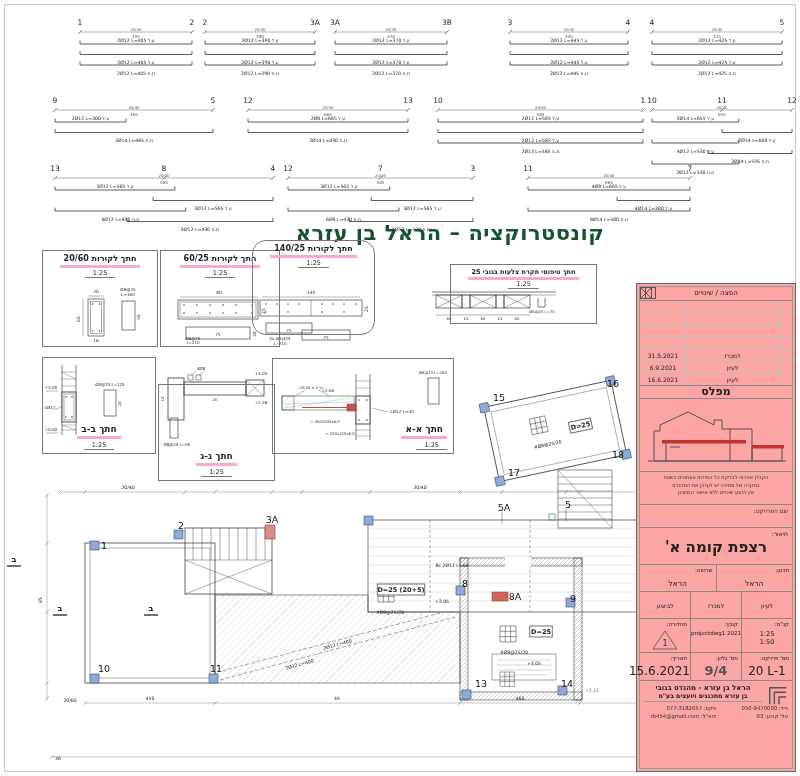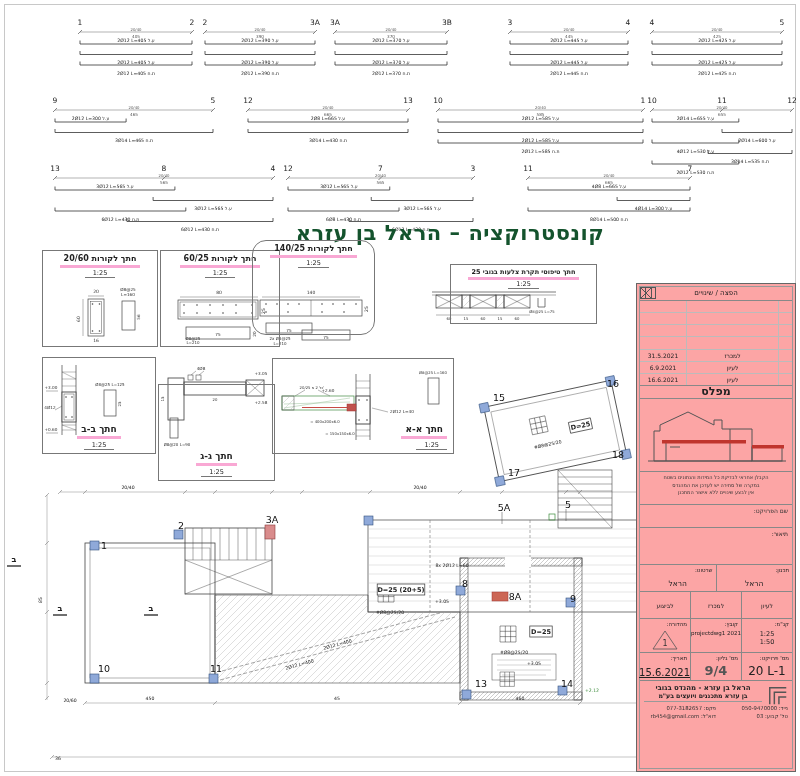--- a/index.html
+++ b/index.html
@@ -765,20 +765,21 @@
         </svg>
       </div>
       <div class="tb-row disc" id="disc">
           <div>הקבלן אחראי לבדיקת כל המידות והנתונים בשטח</div>
           <div>במקרה של סתירה יש לעדכן את המהנדס</div>
           <div>אין לבצע שינויים ללא אישור המתכנן</div>
         </div>
       <div class="tb-row pname"><span>שם הפרויקט:</span></div>
       <div class="tb-row desc">
         <div class="lbl">תיאור:</div>
+        <div class="big">רצפת קומה א'</div>
       </div>
       <div class="tb-row dd-row">
         <div class="dd-cell">
           <div class="lbl">תכנון:</div>
           <div class="val">הראל</div>
         </div>
         <div class="dd-cell">
           <div class="lbl">שרטוט:</div>
           <div class="val">הראל</div>
         </div>
@@ -829,21 +830,21 @@
         <div class="bot">
           <div class="lbl" style="left:auto;right:3px;">מס' פרויקט:</div>
           <div class="val" style="direction:ltr;">20 L-1</div>
         </div>
         <div class="bot">
           <div class="lbl" style="left:auto;right:3px;">מס' גליון:</div>
           <div class="val big34">9/4</div>
         </div>
         <div class="bot">
           <div class="lbl" style="left:auto;right:3px;">תאריך:</div>
-          <div class="val" style="font-size:10px;text-decoration:underline;">15.6.2021</div>
+          <div class="val" style="font-size:12px;">15.6.2021</div>
         </div>
       </div>
       <div class="company">
         <svg class="logo" width="22" height="22" viewBox="0 0 24 24">
           <g fill="none" stroke="#555" stroke-width="1.6">
             <path d="M3,21 V3 H21"></path>
               <path d="M8,21 V8 H21"></path>
               <path d="M13,21 V13 H21"></path>
           </g>
         </svg>

